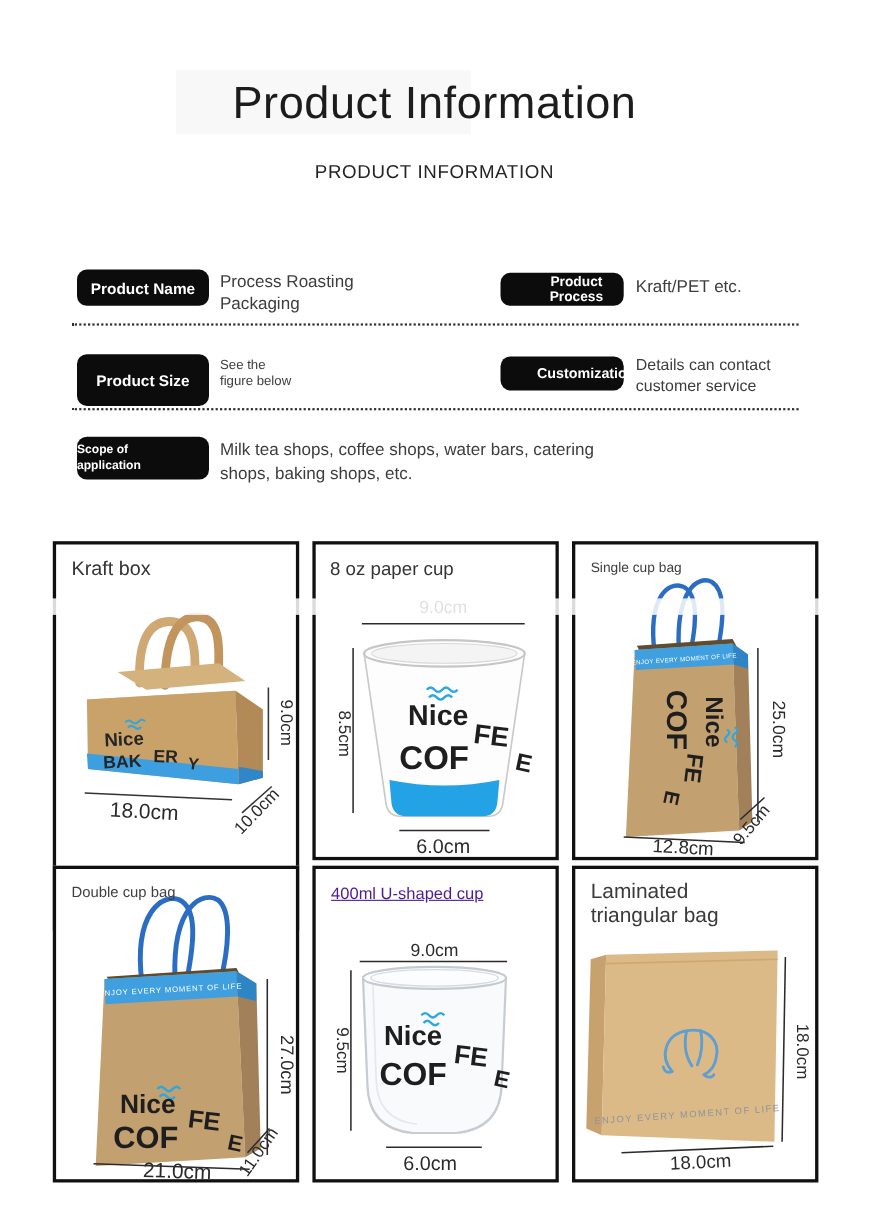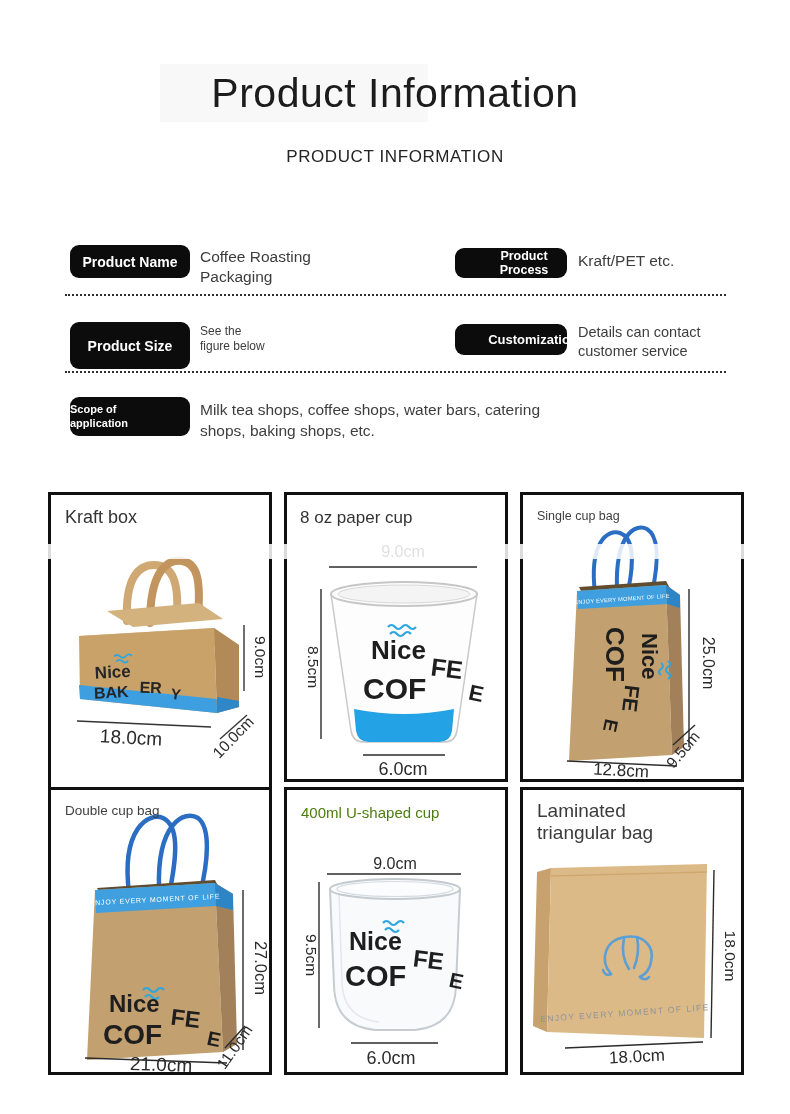--- a/index.html
+++ b/index.html
@@ -31,21 +31,21 @@
     background:rgba(255,255,255,0.85);z-index:50;}
 </style>
 </head>
 <body>
 
 <div class="abs title-backdrop"></div>
 <div class="abs page-title">Product Information</div>
 <div class="abs page-subtitle">PRODUCT INFORMATION</div>
 
 <div class="abs pill" style="left:70px;top:245px;width:120px;height:33px;font-size:14px;">Product Name</div>
-<div class="abs cell-value" style="left:200px;top:247px;font-size:15.5px;line-height:20px;">Coffee Roasting
+<div class="abs cell-value" style="left:200px;top:247px;font-size:15.5px;line-height:20px;">Process Roasting
 Packaging</div>
 
 <div class="abs pill" style="left:455px;top:248px;width:112px;height:30px;font-size:12.5px;padding-left:26px;">Product Process</div>
 <div class="abs cell-value" style="left:578px;top:252px;font-size:15.5px;">Kraft/PET etc.</div>
 
 <div class="abs sep" style="top:294px;"></div>
 
 <div class="abs pill" style="left:70px;top:322px;width:120px;height:47px;font-size:14px;">Product Size</div>
 <div class="abs cell-value" style="left:200px;top:324px;font-size:12px;line-height:15px;">See the
 figure below</div>
@@ -163,21 +163,21 @@
     <line x1="192" y1="100" x2="192" y2="260" stroke="#2b2b2b" stroke-width="1.4"></line>
     <text x="204" y="178" transform="rotate(90 204 178)" text-anchor="middle" font-size="16.5" fill="#2b2b2b">27.0cm</text>
     <line x1="34" y1="268" x2="176" y2="273" stroke="#2b2b2b" stroke-width="1.4"></line>
     <text x="110" y="281" text-anchor="middle" font-size="19" fill="#2b2b2b" transform="rotate(2 110 276)">21.0cm</text>
     <line x1="174" y1="258" x2="194" y2="236" stroke="#2b2b2b" stroke-width="1.4"></line>
     <text x="188" y="260" transform="rotate(-55 188 260)" text-anchor="middle" font-size="15.5" fill="#2b2b2b">11.0cm</text>
   </svg>
 </div>
 
 <div class="abs card" style="left:284px;top:787px;width:224px;height:288px;">
-  <div class="card-title" style="left:14px;top:14px;font-size:15px;color:#4d7c0f;">400ml U-shaped cup</div>
+  <div class="card-title" style="left:14px;top:14px;font-size:15px;color:#4c1d95;text-decoration:underline;">400ml U-shaped cup</div>
   <svg width="218" height="282" viewBox="0 0 218 282">
     <text x="108" y="79" text-anchor="middle" font-size="16" fill="#2b2b2b">9.0cm</text>
     <line x1="40" y1="84" x2="174" y2="84" stroke="#2b2b2b" stroke-width="1.4"></line>
     <path d="M43,99 L47,196 Q48,236 88,240 L128,240 Q168,236 169,196 L173,99" fill="#f5f8fa" fill-opacity="0.7" stroke="#c6ccd1" stroke-width="2"></path>
     <path d="M52,104 L55,192 Q56,228 92,232" stroke="#e2e8ec" stroke-width="1.5" fill="none"></path>
     <ellipse cx="108" cy="99" rx="65" ry="10" fill="#fbfdfe" fill-opacity="0.8" stroke="#c3cad0" stroke-width="2"></ellipse>
     <ellipse cx="108" cy="99" rx="58" ry="7.5" fill="none" stroke="#d5dbe0" stroke-width="1.2"></ellipse>
     <g>
       <path d="M96,133 q3.5,-4 7,0 t7,0 t7,0" stroke="#2ea6e0" stroke-width="2.2" fill="none"></path>
       <path d="M98,140 q3.5,-4 7,0 t7,0" stroke="#2ea6e0" stroke-width="2.2" fill="none"></path>

